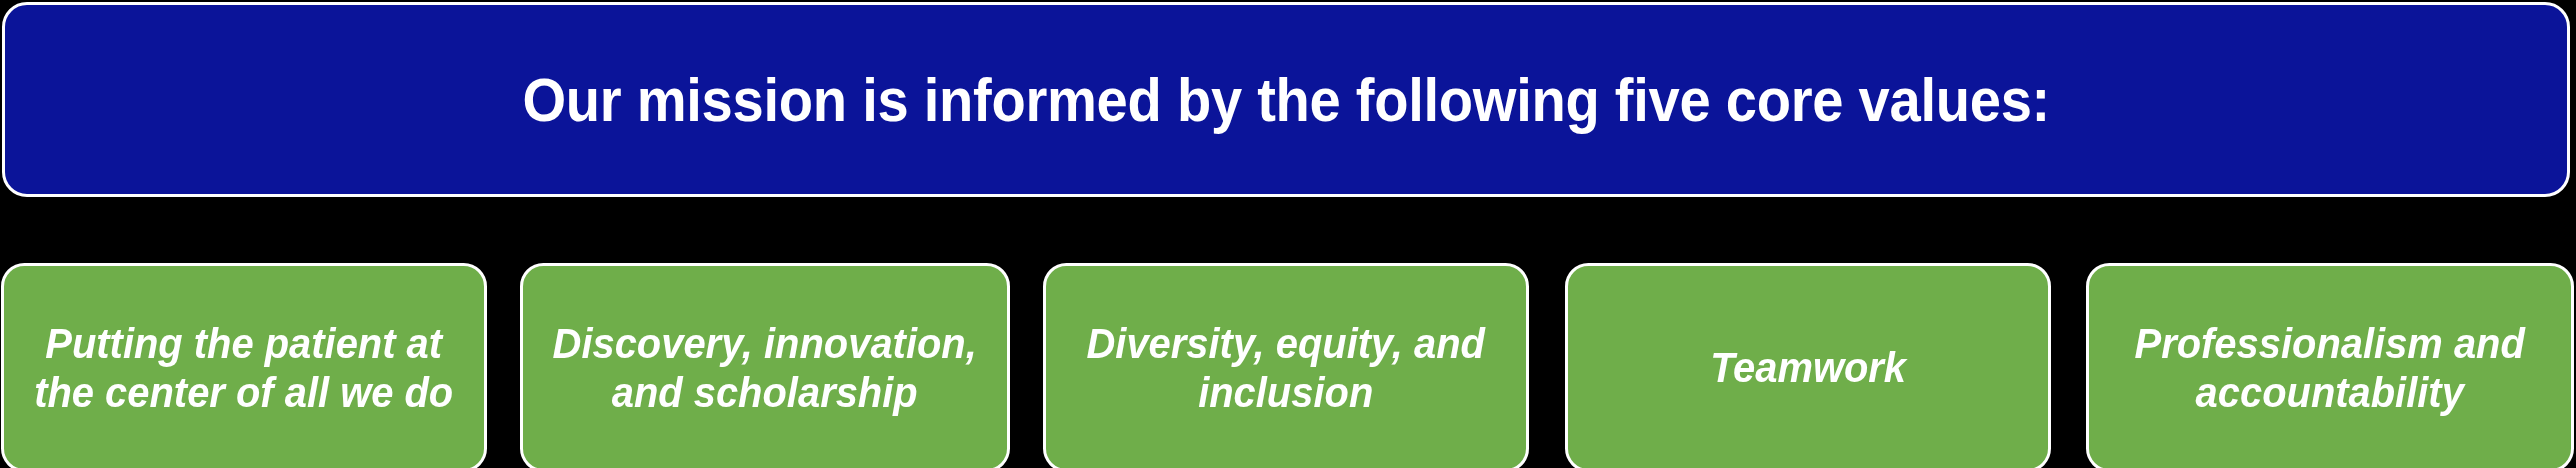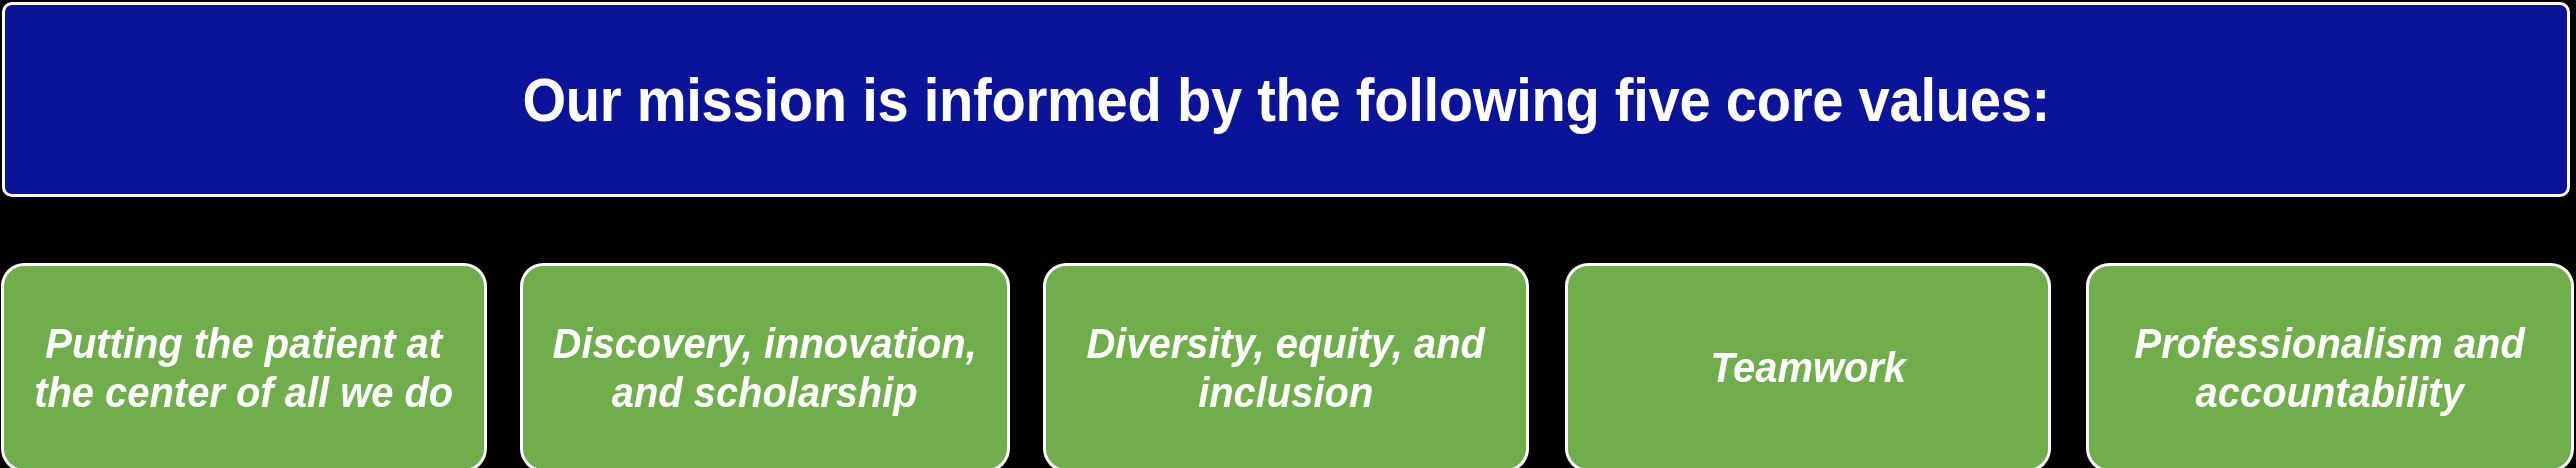--- a/index.html
+++ b/index.html
@@ -23,21 +23,21 @@
 
   
   .mission-banner {
     position: absolute;
     left: 1.8px;
     top: 2.3px;
     width: 2568px;
     height: 195px;
     background: #0B1499;
     border: 3.5px solid #FFFFFF;
-    border-radius: 10px;
+    border-radius: 25px;
     box-sizing: border-box;
     display: flex;
     align-items: center;
     justify-content: center;
     padding: 0 23.4px;
   }
 
   .mission-title {
     color: #FFFFFF;
     font-family: "Liberation Sans Narrow", "Liberation Sans", sans-serif;

